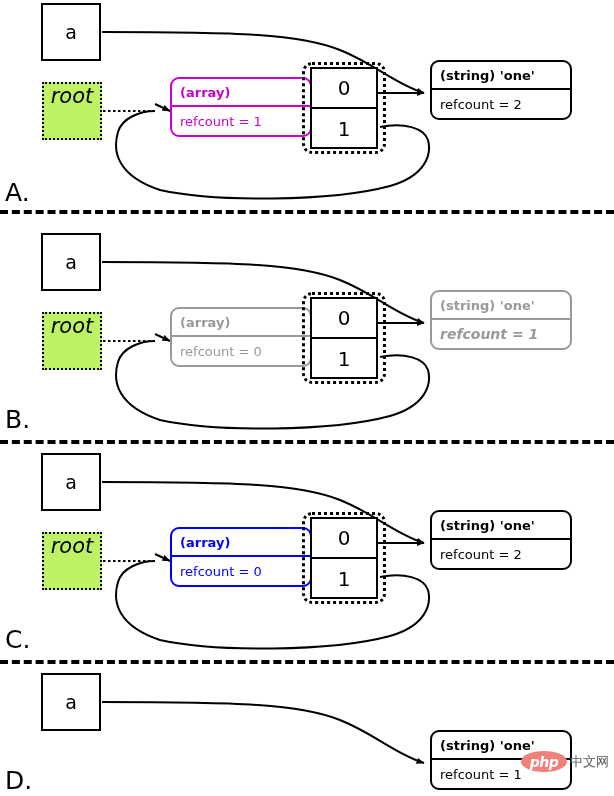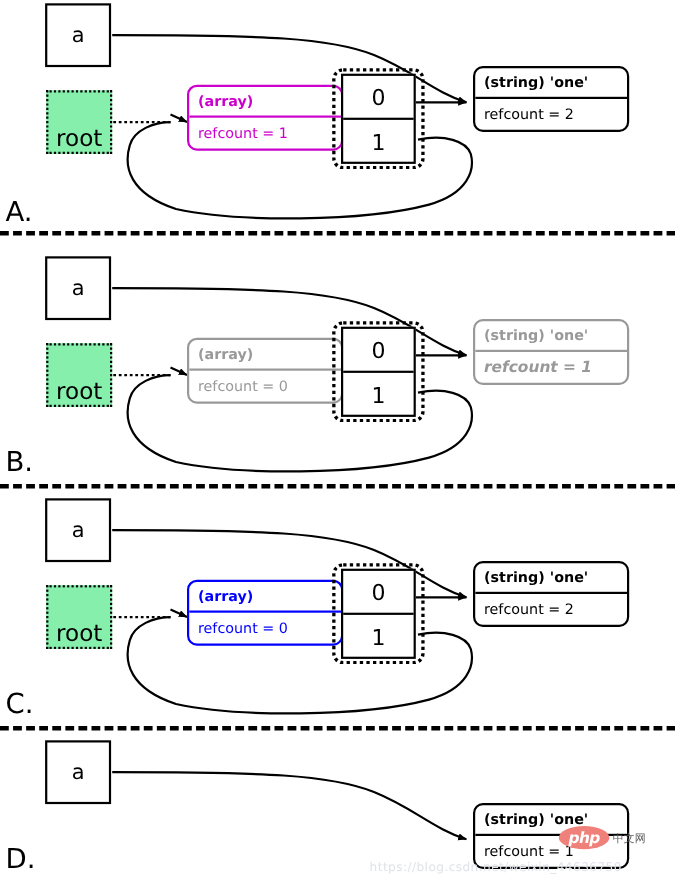--- a/index.html
+++ b/index.html
@@ -38,25 +38,26 @@
     justify-content: center;
     font-size: 19px;
     color: #000;
     box-sizing: border-box;
   }
 
   
   .root-box {
     position: absolute;
     border: 2px dotted #000;
-    background: #86efac;
-    display: flex;
-    align-items: flex-end;
+    background: #bef264;
+    display: flex;
+    align-items: flex-start;
     justify-content: center;
     font-size: 21px;
+    font-style: italic;
     color: #000;
     box-sizing: border-box;
   }
 
   
   .zval {
     position: absolute;
     box-sizing: border-box;
     border: 2px solid #000;
     border-radius: 9px;
@@ -158,21 +159,21 @@
     color: #ffffff;
     font-size: 14px;
     font-style: italic;
     font-weight: bold;
     display: flex;
     align-items: center;
     justify-content: center;
     letter-spacing: -0.5px;
   }
   .wm .cn {
-    font-size: 10px;
+    font-size: 13px;
     color: #5a5a5a;
   }
   .wm-url {
     position: absolute;
     font-size: 11px;
     color: #dfe3ea;
     letter-spacing: 0.4px;
     white-space: nowrap;
   }
 </style>
@@ -322,19 +323,18 @@
     </div>
 
     <div class="zval" style="left:430px;top:60px;width:142px;height:60px;">
       <div class="row top" style="height:28px;">(string) 'one'</div>
       <div class="row" style="height:28px;">refcount = 1</div>
     </div>
 
     <div class="sec-letter" style="left:5px;top:96px;">D.</div>
   </div>
 
-  <div class="wm" style="left:508px;top:751px;justify-content:center;">
+  <div class="wm" style="left:521px;top:751px;justify-content:center;">
     <div class="php-badge">php</div>
     <div class="cn">中文网</div>
   </div>
-  <div class="wm-url" style="left:336px;top:782px;">https://blog.csdn.net/weixin_44636750</div>
 
 </div>
 
 </body></html>

